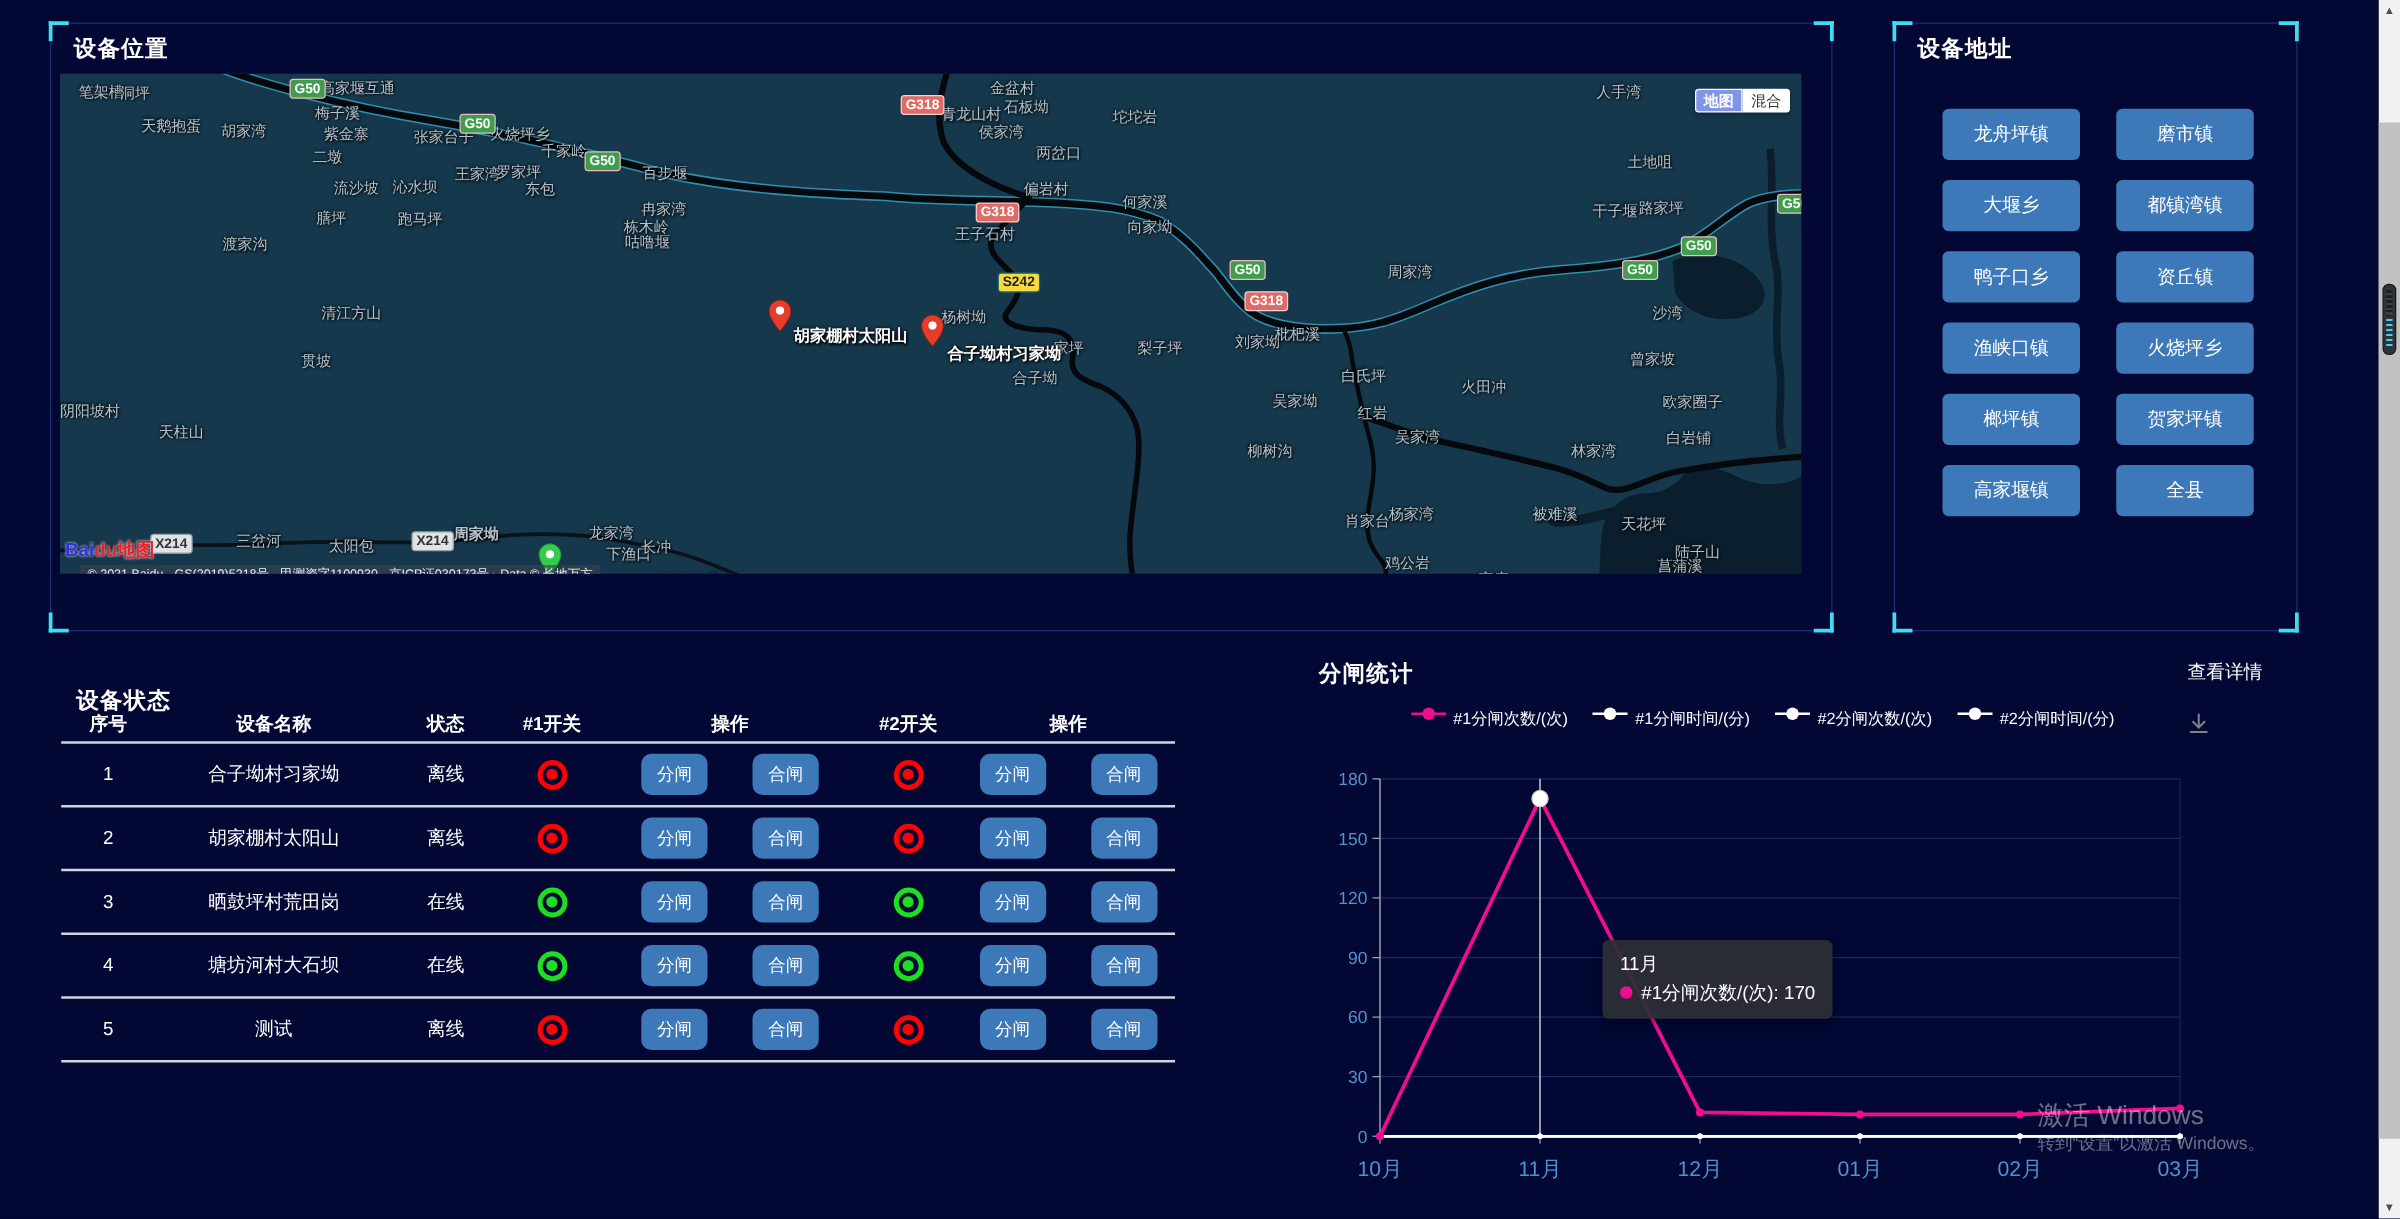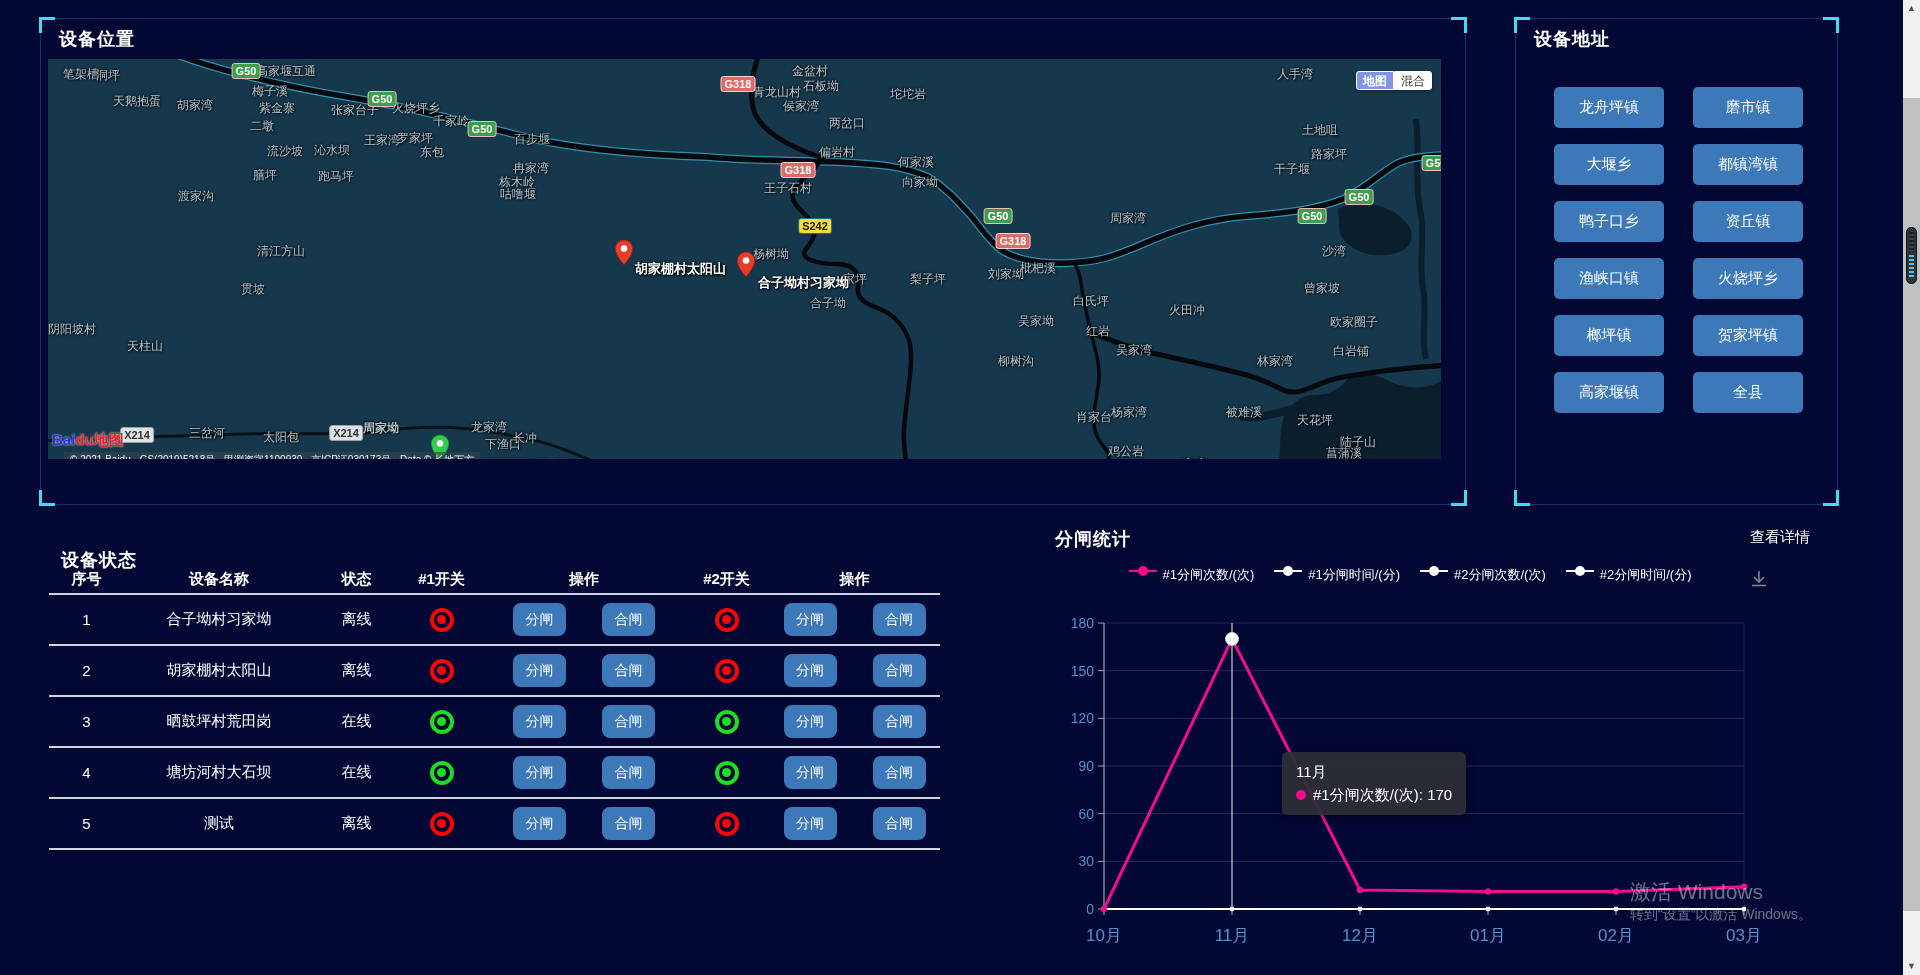--- a/index.html
+++ b/index.html
@@ -140,21 +140,21 @@
           <div class="map-label" style="left: 740px; top: 129px;">王子石村</div>
           <div class="map-label" style="left: 723px; top: 195px;">杨树坳</div>
           <div class="map-label" style="left: 780px; top: 244px;">合子坳</div>
           <div class="map-label" style="left: 807px; top: 220px;">家坪</div>
           <div class="map-label" style="left: 880px; top: 220px;">梨子坪</div>
           <div class="map-label" style="left: 958px; top: 215px;">刘家坳</div>
           <div class="map-label" style="left: 990px; top: 209px;">枇杷溪</div>
           <div class="map-label" style="left: 1080px; top: 159px;">周家湾</div>
           <div class="map-label" style="left: 1247px; top: 15px;">人手湾</div>
           <div class="map-label" style="left: 1272px; top: 71px;">土地咀</div>
-          <div class="map-label" style="left: 1281px; top: 95px; font-family: Liberation Mono, monospace;">路家坪</div>
+          <div class="map-label" style="left: 1281px; top: 108px; font-family: Liberation Mono, monospace;">路家坪</div>
           <div class="map-label" style="left: 1244px; top: 110px;">干子堰</div>
           <div class="map-label" style="left: 1286px; top: 192px;">沙湾</div>
           <div class="map-label" style="left: 1274px; top: 229px;">曾家坡</div>
           <div class="map-label" style="left: 1306px; top: 263px;">欧家圈子</div>
           <div class="map-label" style="left: 1303px; top: 292px;">白岩铺</div>
           <div class="map-label" style="left: 1043px; top: 242px;">白氏坪</div>
           <div class="map-label" style="left: 988px; top: 262px;">吴家坳</div>
           <div class="map-label" style="left: 1050px; top: 272px;">红岩</div>
           <div class="map-label" style="left: 1086px; top: 291px;">吴家湾</div>
           <div class="map-label" style="left: 968px; top: 302px;">柳树沟</div>

